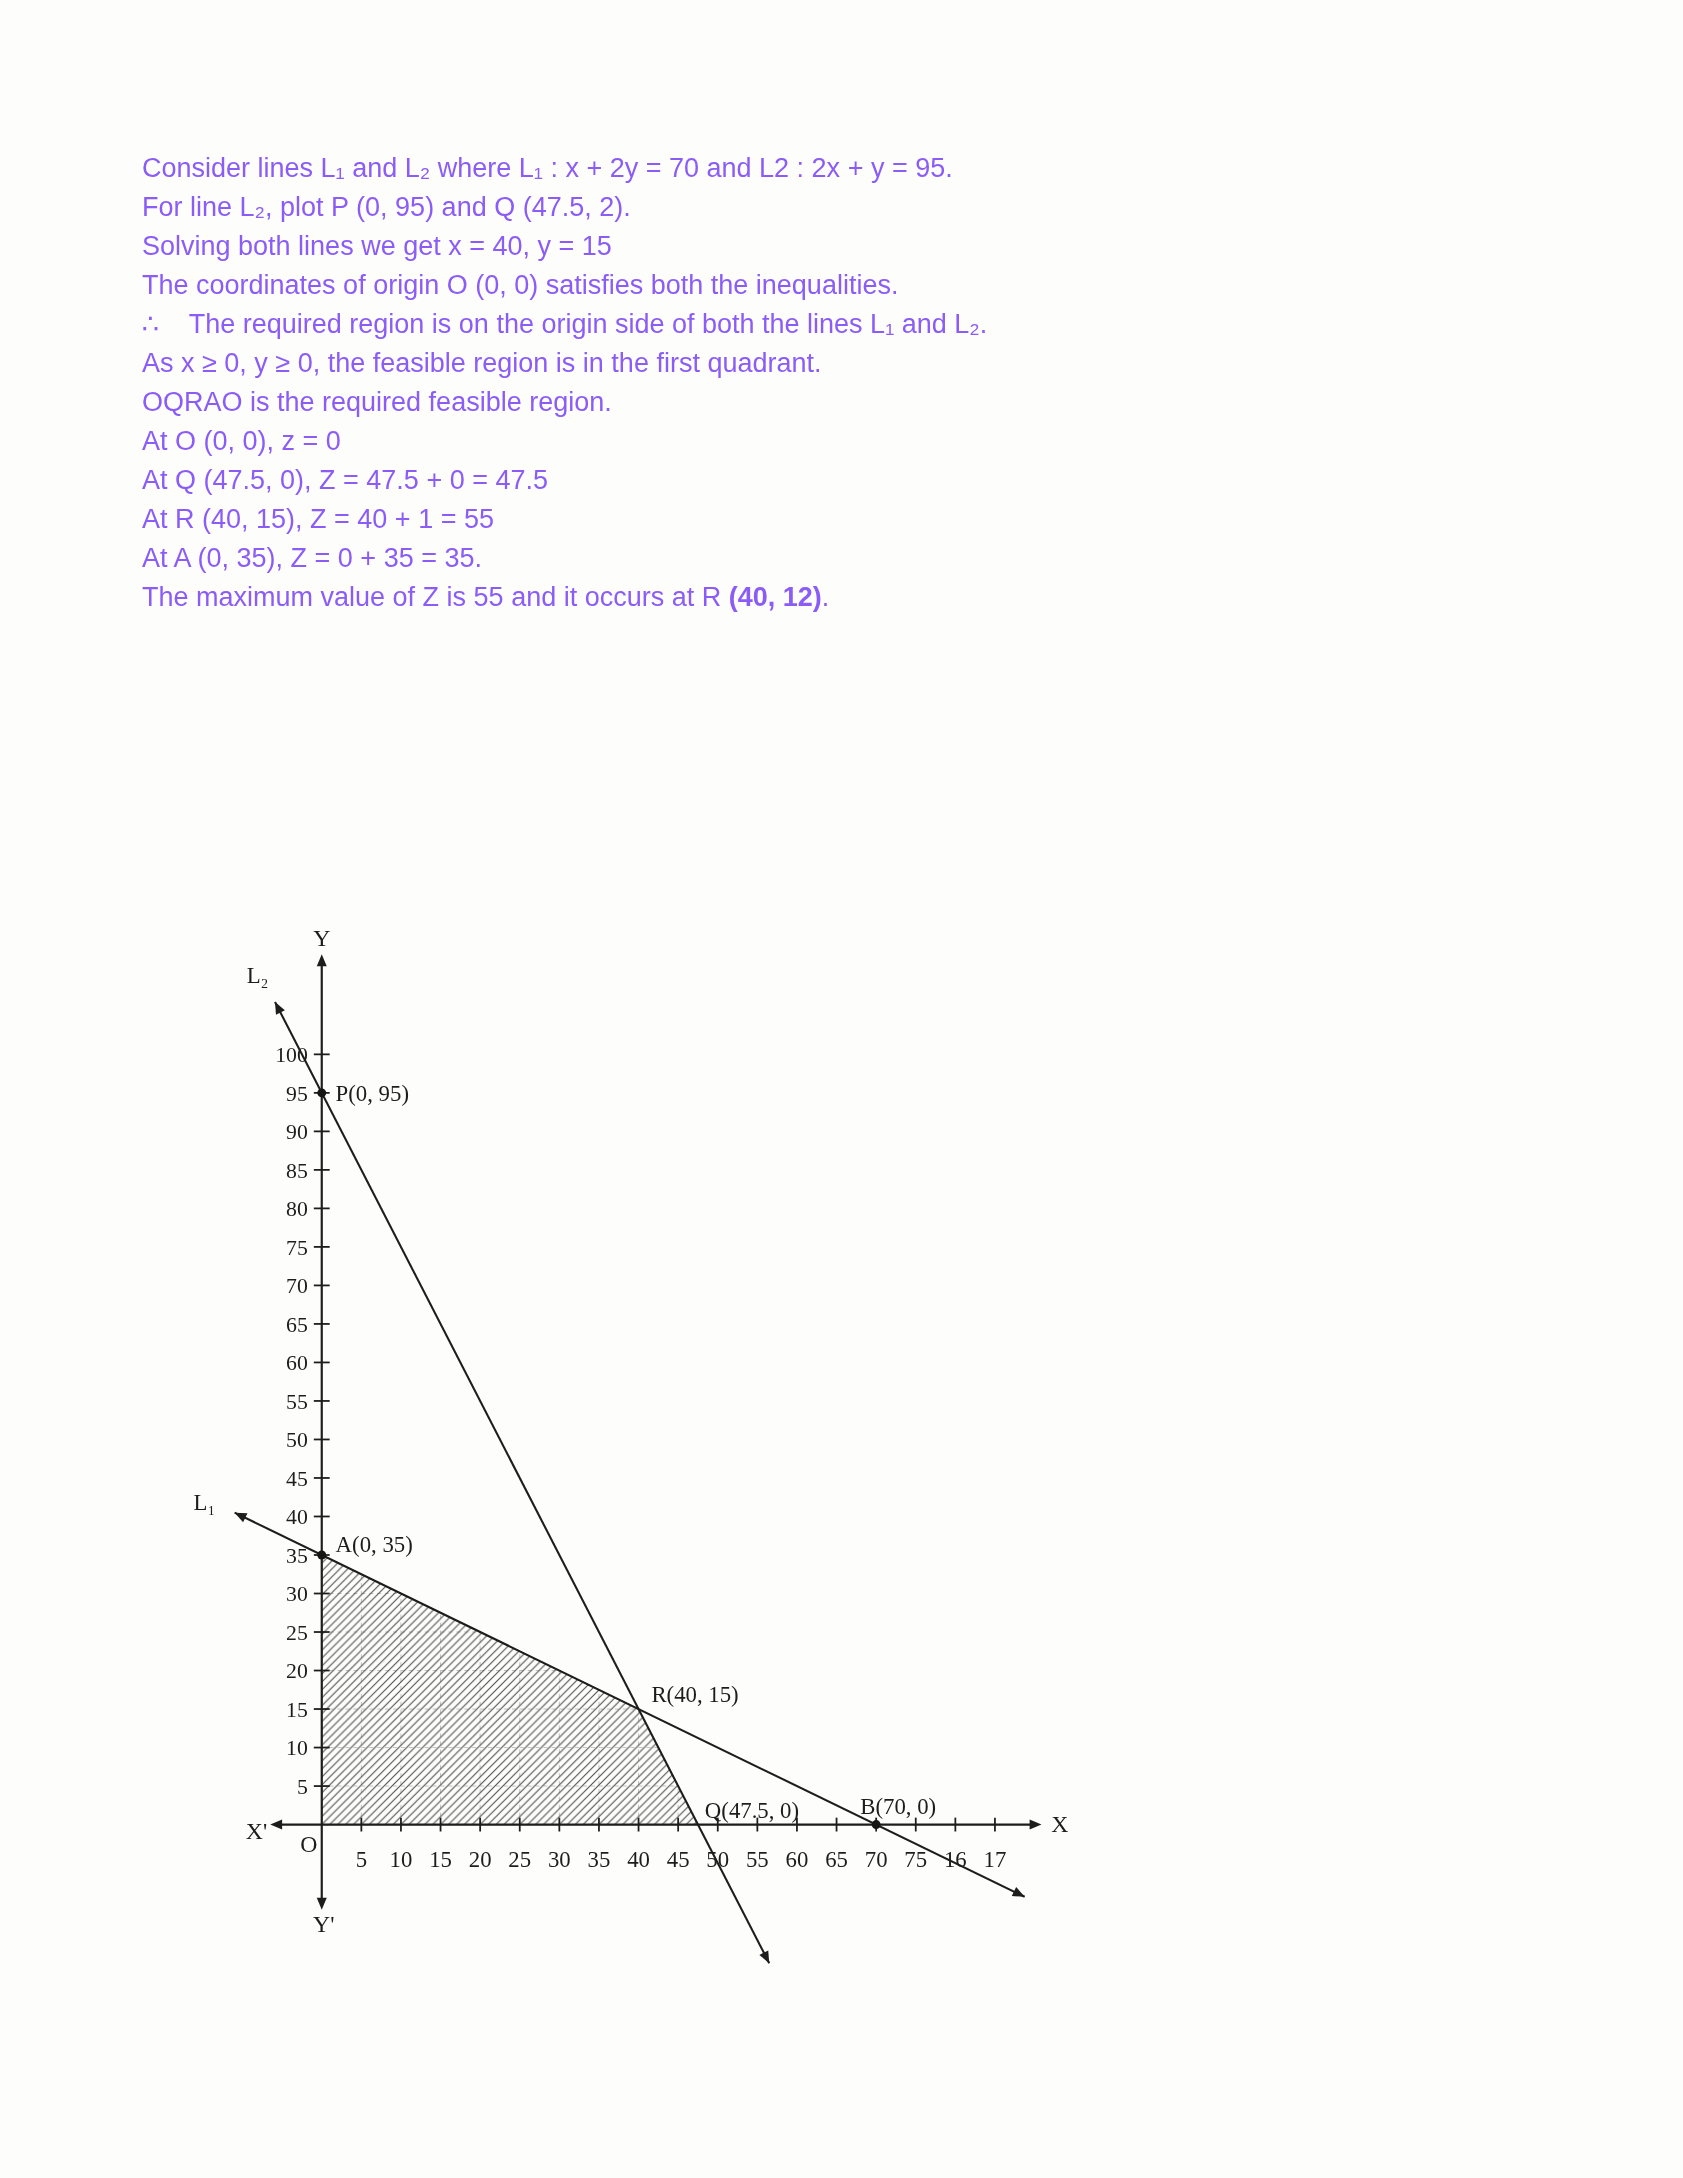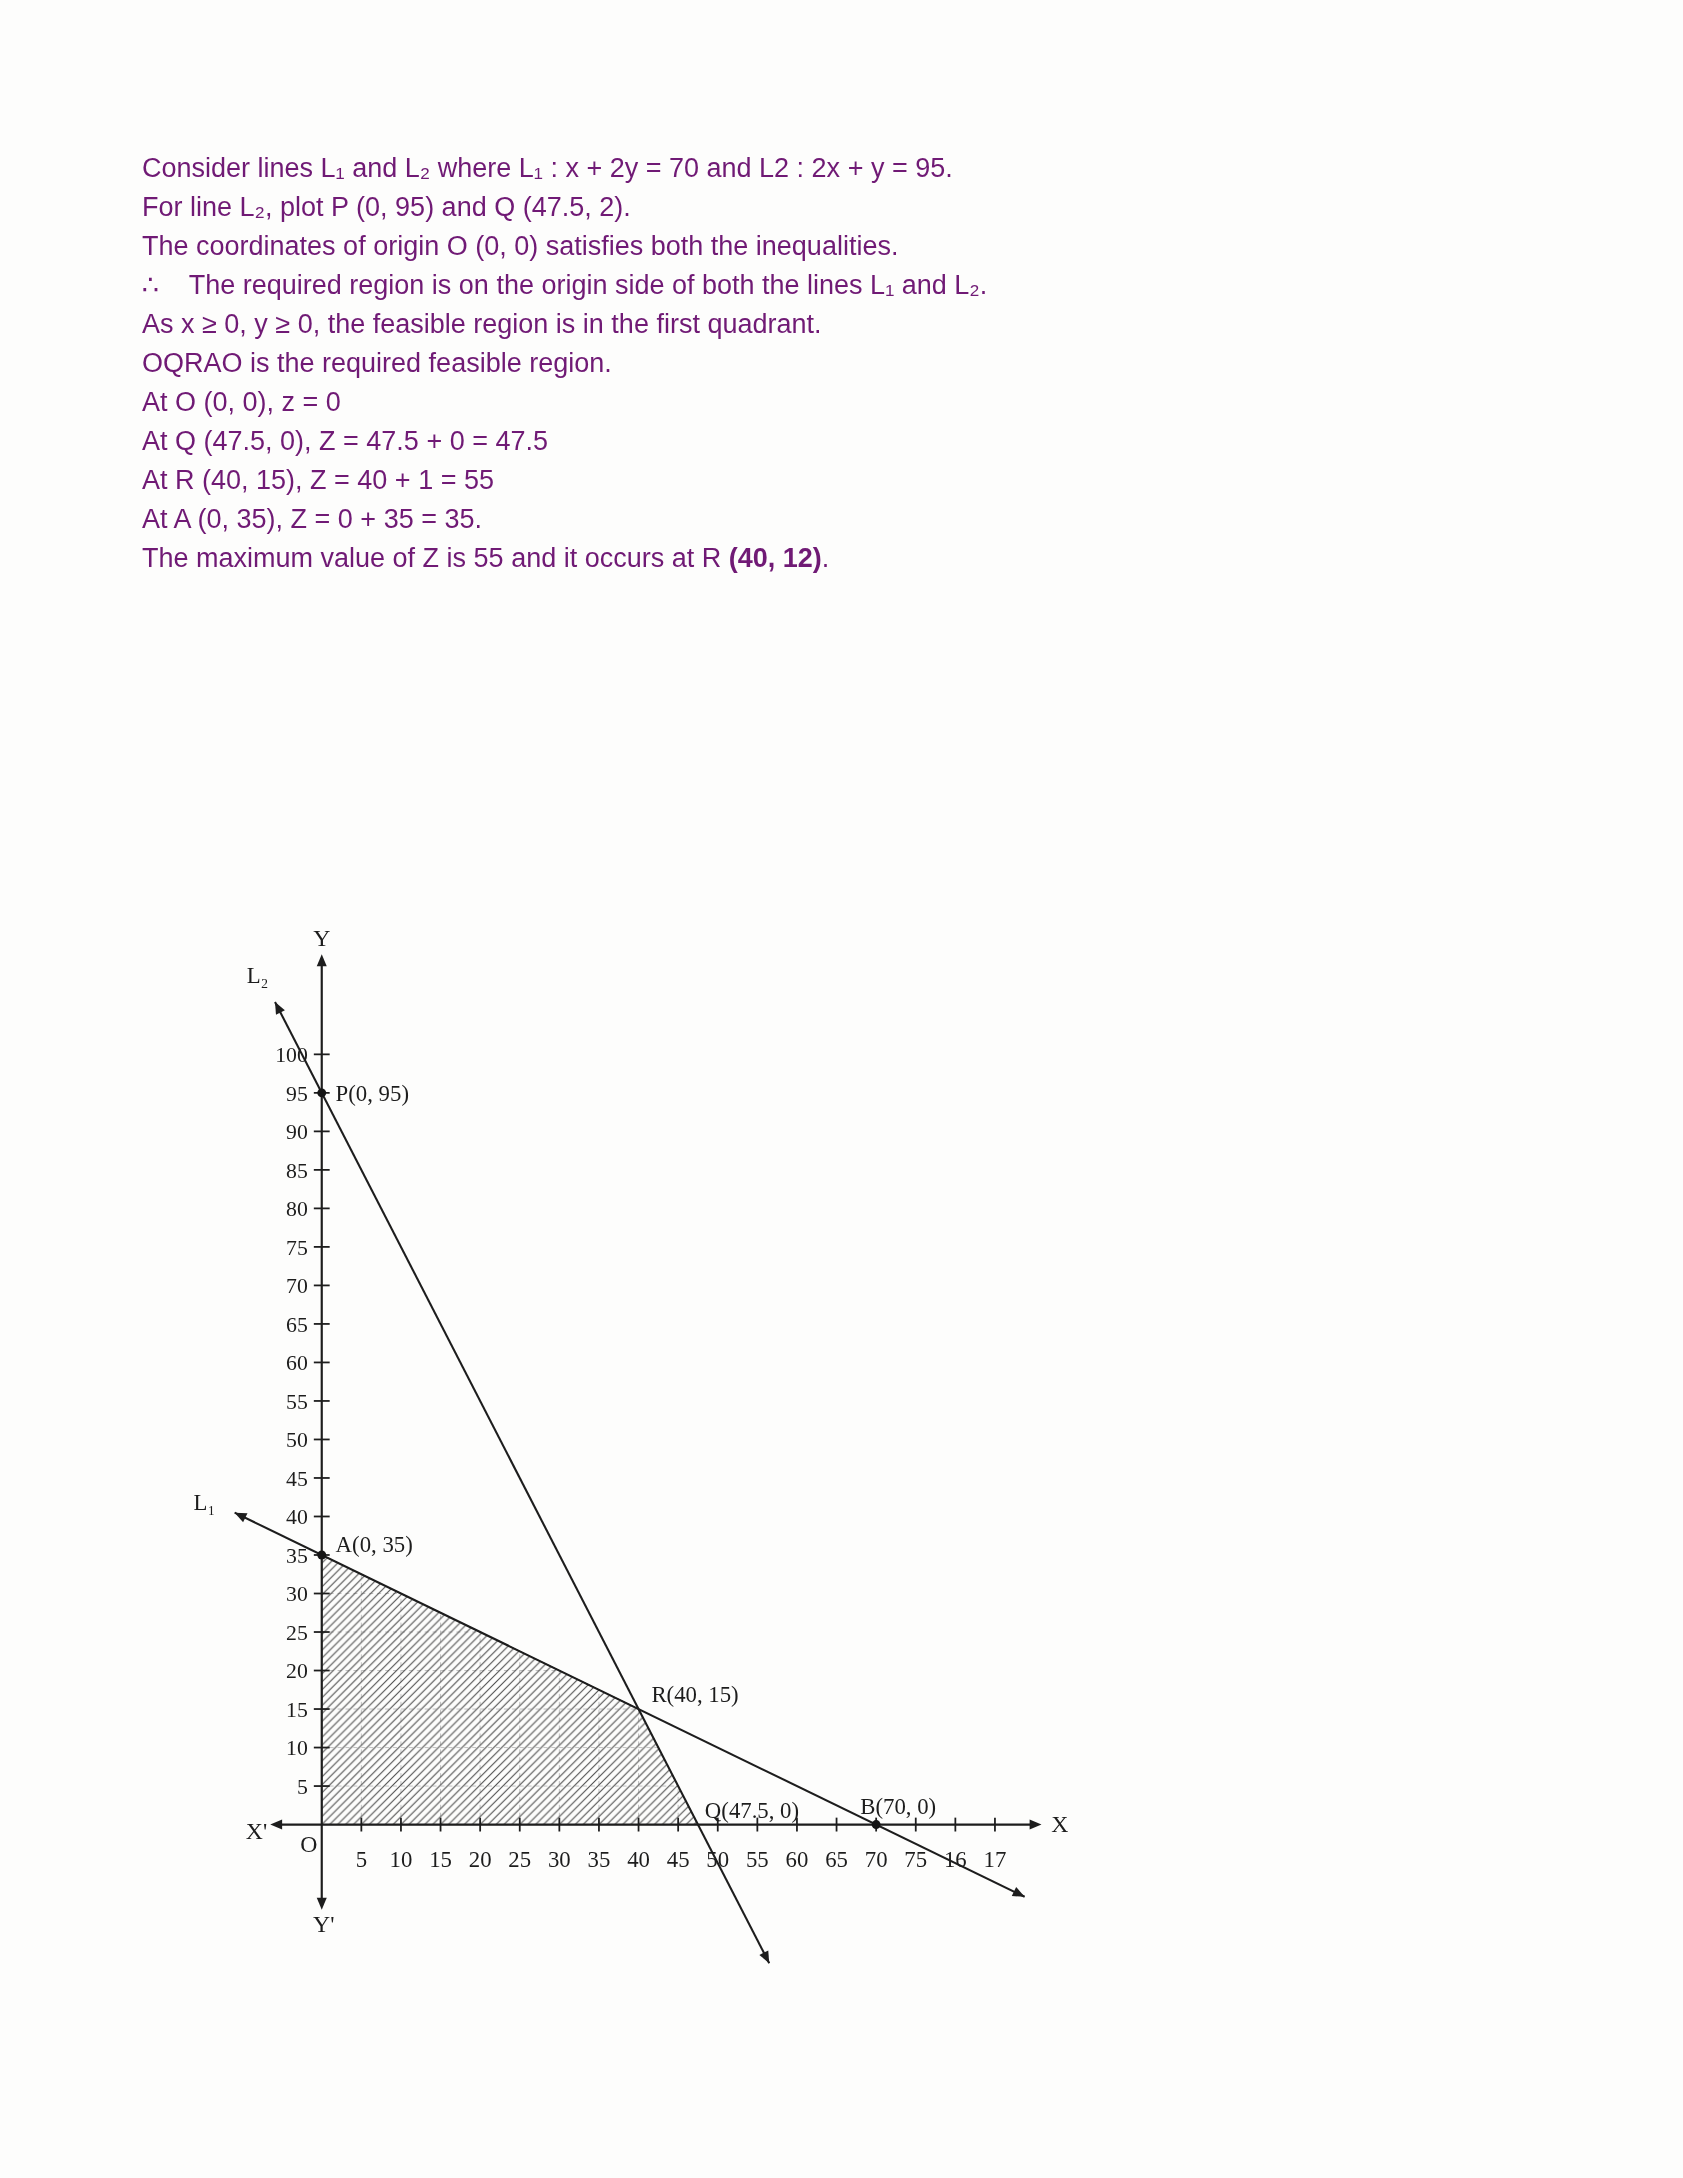--- a/index.html
+++ b/index.html
@@ -8,36 +8,37 @@
     width:1683px;height:2178px;
     background:#fdfdfc;
     overflow:hidden;
     font-family:"Liberation Sans","DejaVu Sans",sans-serif;
   }
   .solution{
     position:absolute;
     left:142px;top:149px;width:1247px;
     font-size:27px;
     line-height:39px;
-    color:#701a75;
+    color:#8b5cf6;
   }
   .text-line{white-space:pre-wrap;}
   .final-line{white-space:pre-wrap;}
   .final-line .bold-part{font-weight:700;}
   #graph-svg{position:absolute;left:0;top:0;}
 </style>
 </head>
 <body>
 
 <div class="page">
 
   <div class="solution">
 
     <div class="text-line">Consider lines L₁ and L₂ where L₁ : x + 2y = 70 and L2 : 2x + y = 95.</div>
       <div class="text-line">For line L₂, plot P (0, 95) and Q (47.5, 2).</div>
+      <div class="text-line">Solving both lines we get x = 40, y = 15</div>
       <div class="text-line">The coordinates of origin O (0, 0) satisfies both the inequalities.</div>
       <div class="text-line">∴    The required region is on the origin side of both the lines L₁ and L₂.</div>
       <div class="text-line">As x ≥ 0, y ≥ 0, the feasible region is in the first quadrant.</div>
       <div class="text-line">OQRAO is the required feasible region.</div>
       <div class="text-line">At O (0, 0), z = 0</div>
       <div class="text-line">At Q (47.5, 0), Z = 47.5 + 0 = 47.5</div>
       <div class="text-line">At R (40, 15), Z = 40 + 1 = 55</div>
       <div class="text-line">At A (0, 35), Z = 0 + 35 = 35.</div>
       <div class="final-line"><span>The maximum value of Z is 55 and it occurs at R </span><span class="bold-part">(40, 12)</span><span>.</span></div>
   </div>

